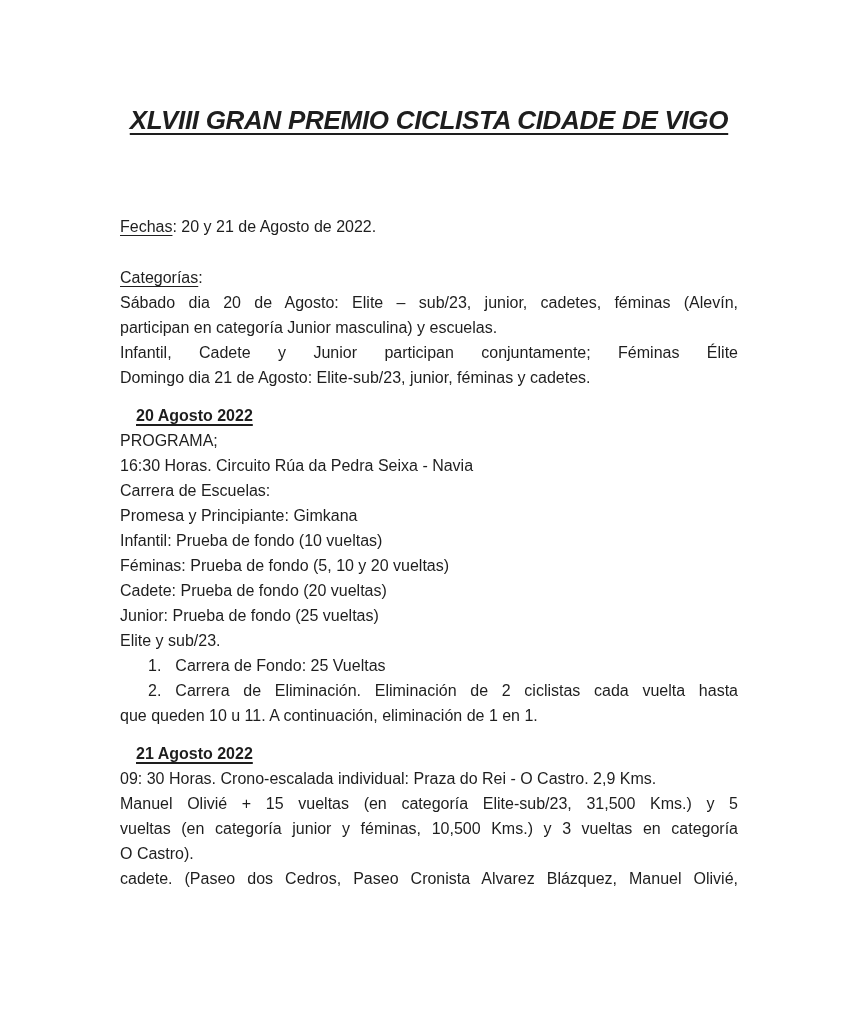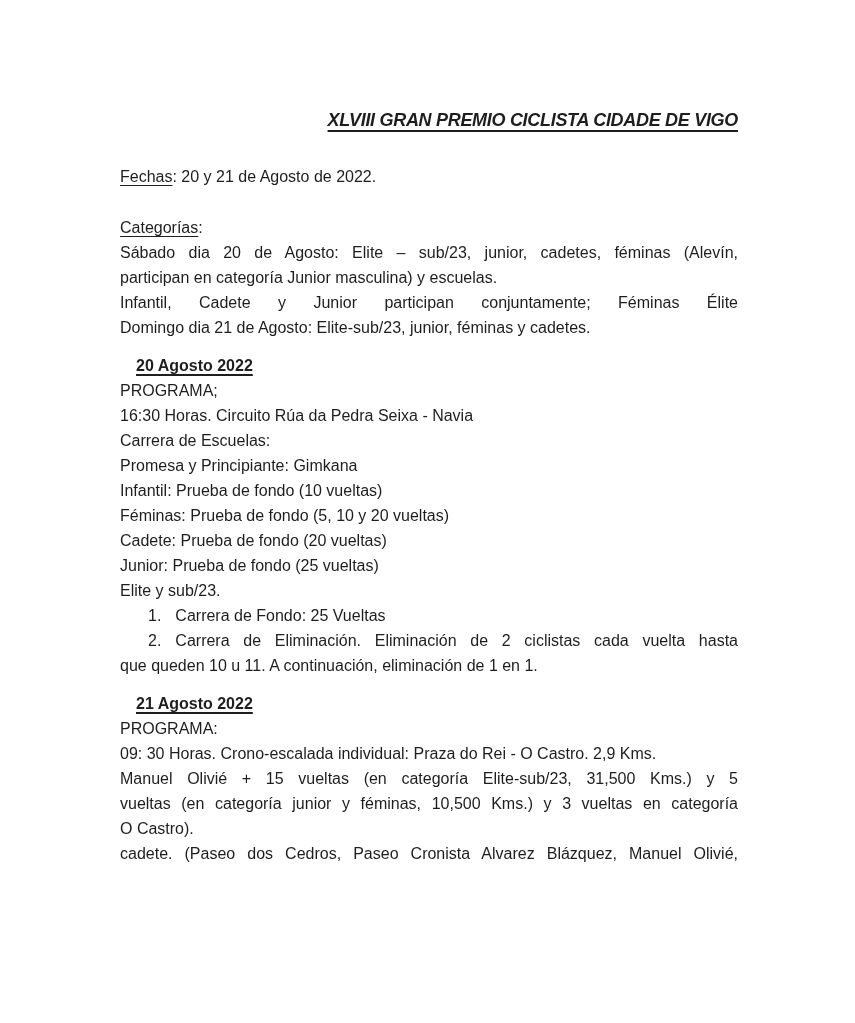--- a/index.html
+++ b/index.html
@@ -11,31 +11,31 @@
     box-sizing: border-box;
     padding: 0 117px 0 120px;
     font-family: "Liberation Sans", sans-serif;
     font-size: 16px;
     line-height: 25px;
     color: #1e1e1e;
     overflow: hidden;
   }
   .doc-title {
     margin-top: 104px;
-    text-align: right;
-    font-size: 18px;
+    text-align: center;
+    font-size: 26px;
     line-height: 32px;
     font-weight: bold;
     font-style: italic;
     text-decoration: underline;
     text-decoration-thickness: 2px;
     text-underline-offset: 4px;
     letter-spacing: -0.3px;
   }
-  .fechas-line { margin-top: 28px; }
+  .fechas-line { margin-top: 78px; }
   .u { text-decoration: underline; text-underline-offset: 3px; }
   .cat-heading { margin-top: 26px; }
   .sec-heading {
     margin-top: 13px;
     font-weight: bold;
     margin-left: 16px;
   }
   .sec-heading .u { text-decoration-thickness: 1.5px; }
   .line { min-height: 25px; }
   
@@ -79,21 +79,20 @@
 
     <div>
       <div class="line jl hang-first"><span class="li-num">2.</span><span>Carrera de Eliminación. Eliminación de 2 ciclistas cada vuelta hasta</span></div>
       <div class="line">que queden 10 u 11. A continuación, eliminación de 1 en 1.</div>
     </div>
   </div>
 
   <div class="line sec-heading"><span class="u">21 Agosto 2022</span></div>
 
   <div>
-    <div class="line">PROGRAMA:</div>
     <div class="line">09: 30 Horas. Crono-escalada individual: Praza do Rei - O Castro. 2,9 Kms.</div>
     <div class="line jl">Manuel Olivié + 15 vueltas (en categoría Elite-sub/23, 31,500 Kms.) y 5</div>
     <div class="line jl">vueltas (en categoría junior y féminas, 10,500 Kms.) y 3 vueltas en categoría</div>
     <div class="line">O Castro).</div>
     <div class="line jl">cadete. (Paseo dos Cedros, Paseo Cronista Alvarez Blázquez, Manuel Olivié,</div>
   </div>
 
 </div>
 
 </body></html>

